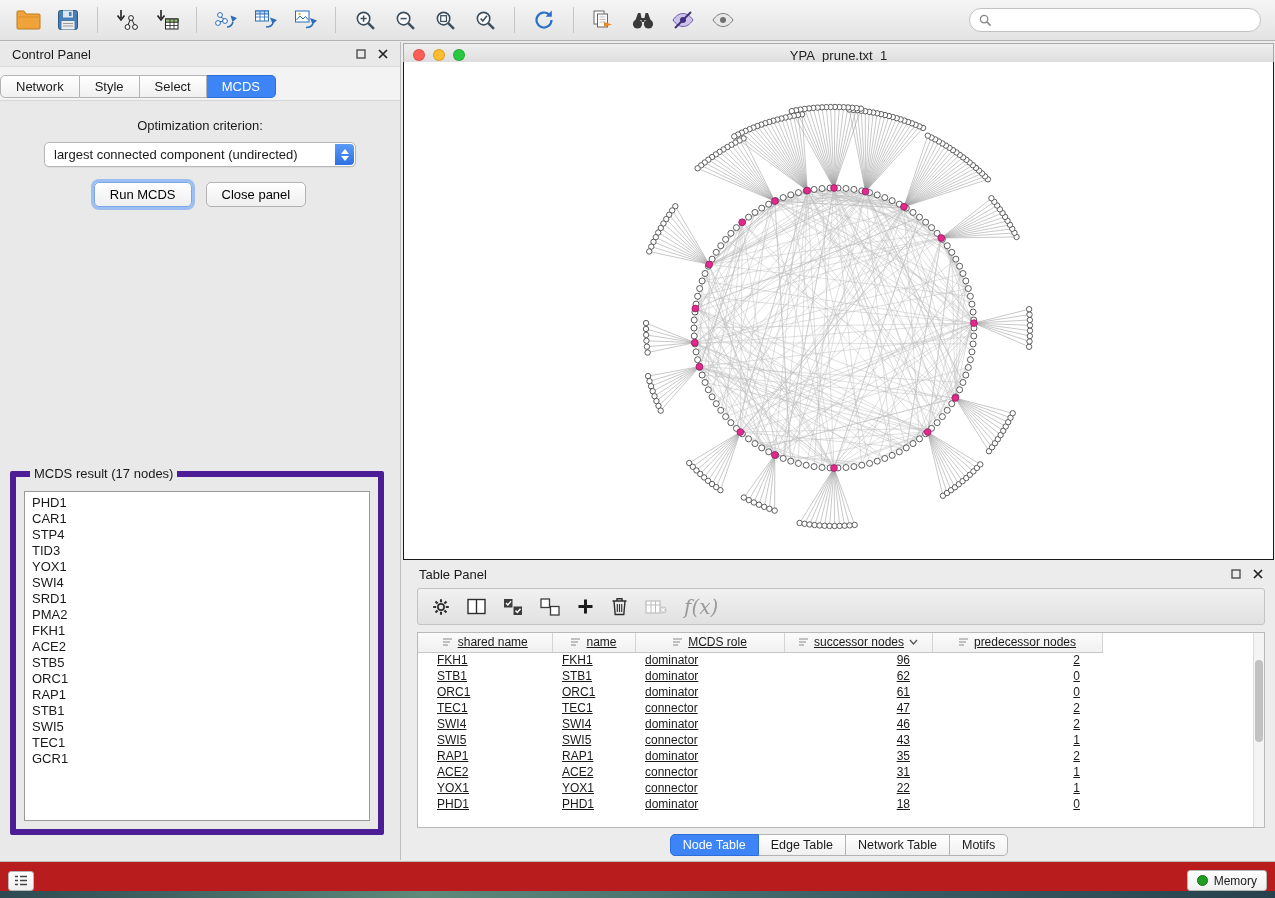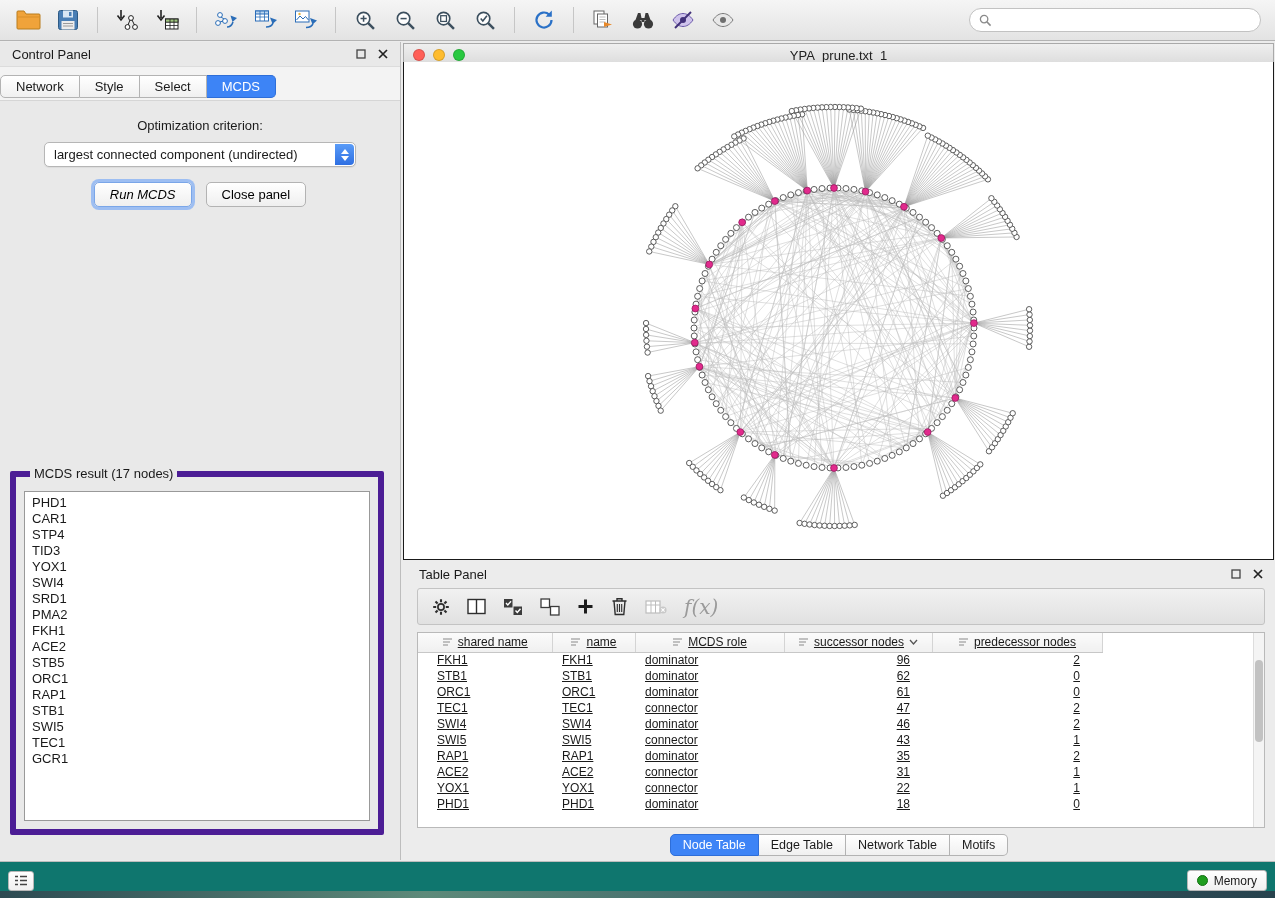--- a/index.html
+++ b/index.html
@@ -35,21 +35,21 @@
   .opt-label{text-align:center;margin-top:17px;font-size:13px;}
   .mac-select{margin:9px auto 0 auto;width:312px;height:25px;background:#fff;border:1px solid #b6b6b6;
     border-radius:5px;display:flex;align-items:center;position:relative;font-size:13px;padding:0 26px 0 9px;
     box-shadow:0 1px 1px rgba(0,0,0,.06);}
   .select-arrows{position:absolute;right:1px;top:1px;bottom:1px;width:19px;
     background:linear-gradient(#5a9cf8,#2e6fe2);border-radius:0 4px 4px 0;
     display:flex;flex-direction:column;align-items:center;justify-content:center;gap:2px;}
   .cp-buttons{display:flex;justify-content:center;gap:14px;margin-top:15px;}
   .mac-btn{height:25px;padding:0 15px;background:linear-gradient(#ffffff,#efefef);
     border:1px solid #b3b3b3;border-radius:5px;font-size:13px;font-family:inherit;cursor:default;}
-  .mac-btn.focused{box-shadow:0 0 0 3px rgba(95,155,250,.55);border-color:#7aa6e8;font-style:italic;}
+  .mac-btn.focused{box-shadow:0 0 0 3px rgba(95,155,250,.55);border-color:#7aa6e8;}
   .mcds-fieldset{position:absolute;left:10px;right:16px;top:424px;bottom:25px;
     border:6px solid #4c1d95;border-radius:2px;padding:10px 8px 8px 8px;}
   .mcds-fieldset legend{font-size:13px;padding:0 4px;margin-left:6px;}
   .result-list{width:100%;height:100%;background:#fff;border:1px solid #999;
     overflow-y:auto;font-size:13px;line-height:16px;padding:3px 0 0 7px;}
   .result-item{height:16px;}
 
   
   .net-window{position:absolute;left:403px;top:43px;width:871px;height:517px;}
   .net-titlebar{height:24px;background:linear-gradient(#efefef,#dadada);border:1px solid #a9a9a9;
@@ -75,21 +75,21 @@
   thead th .th-inner{display:flex;align-items:center;justify-content:center;gap:5px;padding:0 4px;}
   tbody td{height:16px;padding-left:10px;white-space:nowrap;overflow:hidden;}
   tbody td.first{padding-left:19px;}
   tbody td.num{text-align:right;padding-right:22px;}
   .vscroll{position:absolute;top:0;right:0;bottom:0;width:11px;background:#f4f4f4;border-left:1px solid #ddd;}
   .vscroll .thumb{position:absolute;left:1px;right:1px;top:14%;height:42%;background:#c2c2c2;border-radius:5px;}
   .tp-tabs{position:absolute;bottom:5px;left:0;right:0;display:flex;justify-content:center;}
   .tp-tabs .seg{font-size:12.5px;padding:3px 12px;}
 
   
-  .status-bar{position:absolute;left:0;right:0;top:861px;height:38px;background:#0f766e;
+  .status-bar{position:absolute;left:0;right:0;top:861px;height:38px;background:#b91c1c;
     border-top:1px solid #bdbdbd;display:flex;align-items:center;padding:0 8px;}
   .mini-btn{width:26px;height:20px;border:1px solid #b7b7b7;border-radius:3px;background:linear-gradient(#fff,#f0f0f0);
     display:flex;align-items:center;justify-content:center;}
   .memory-btn{margin-left:auto;height:21px;border:1px solid #b7b7b7;border-radius:3px;
     background:linear-gradient(#fff,#f0f0f0);display:flex;align-items:center;gap:6px;padding:0 9px;font-size:12px;}
   .mem-dot{width:11px;height:11px;border-radius:50%;background:#1f9e1f;border:1px solid #137013;}
   .desktop-strip{position:absolute;left:0;right:0;top:891px;height:7px;
     background:linear-gradient(90deg,#2d4a52,#5d8a7a,#3a5f66,#27424d);}
 </style>
 </head>

